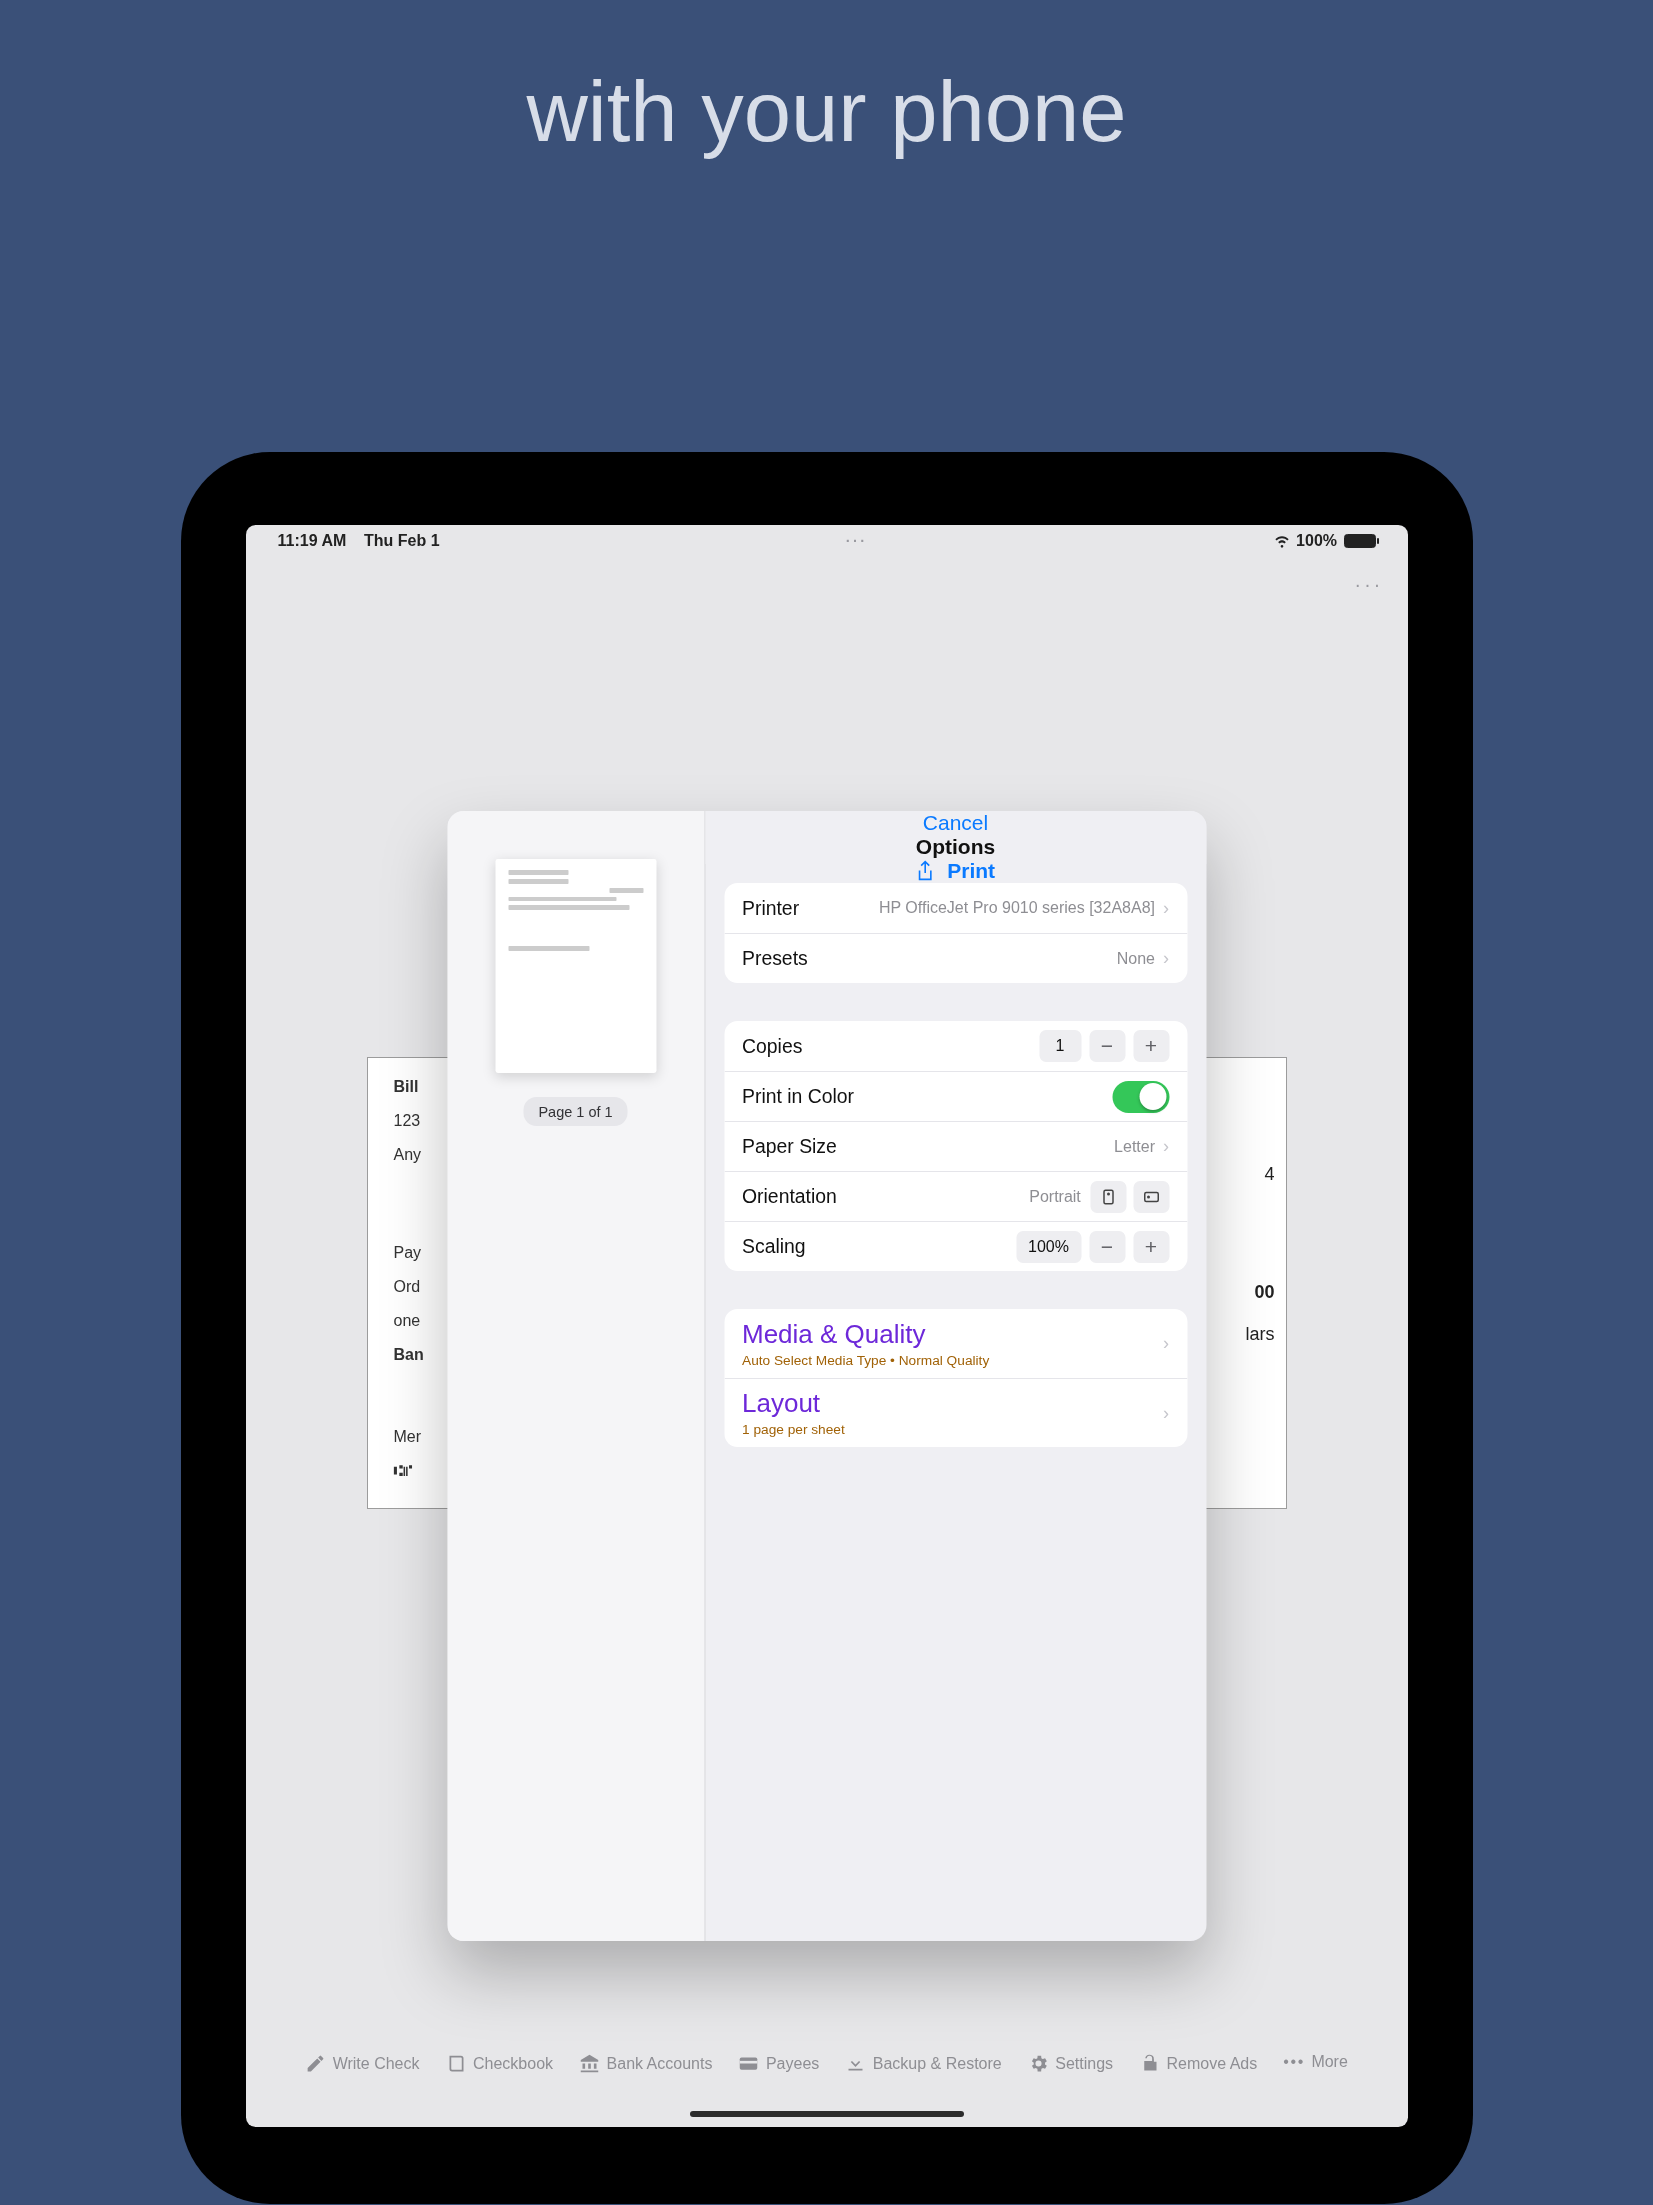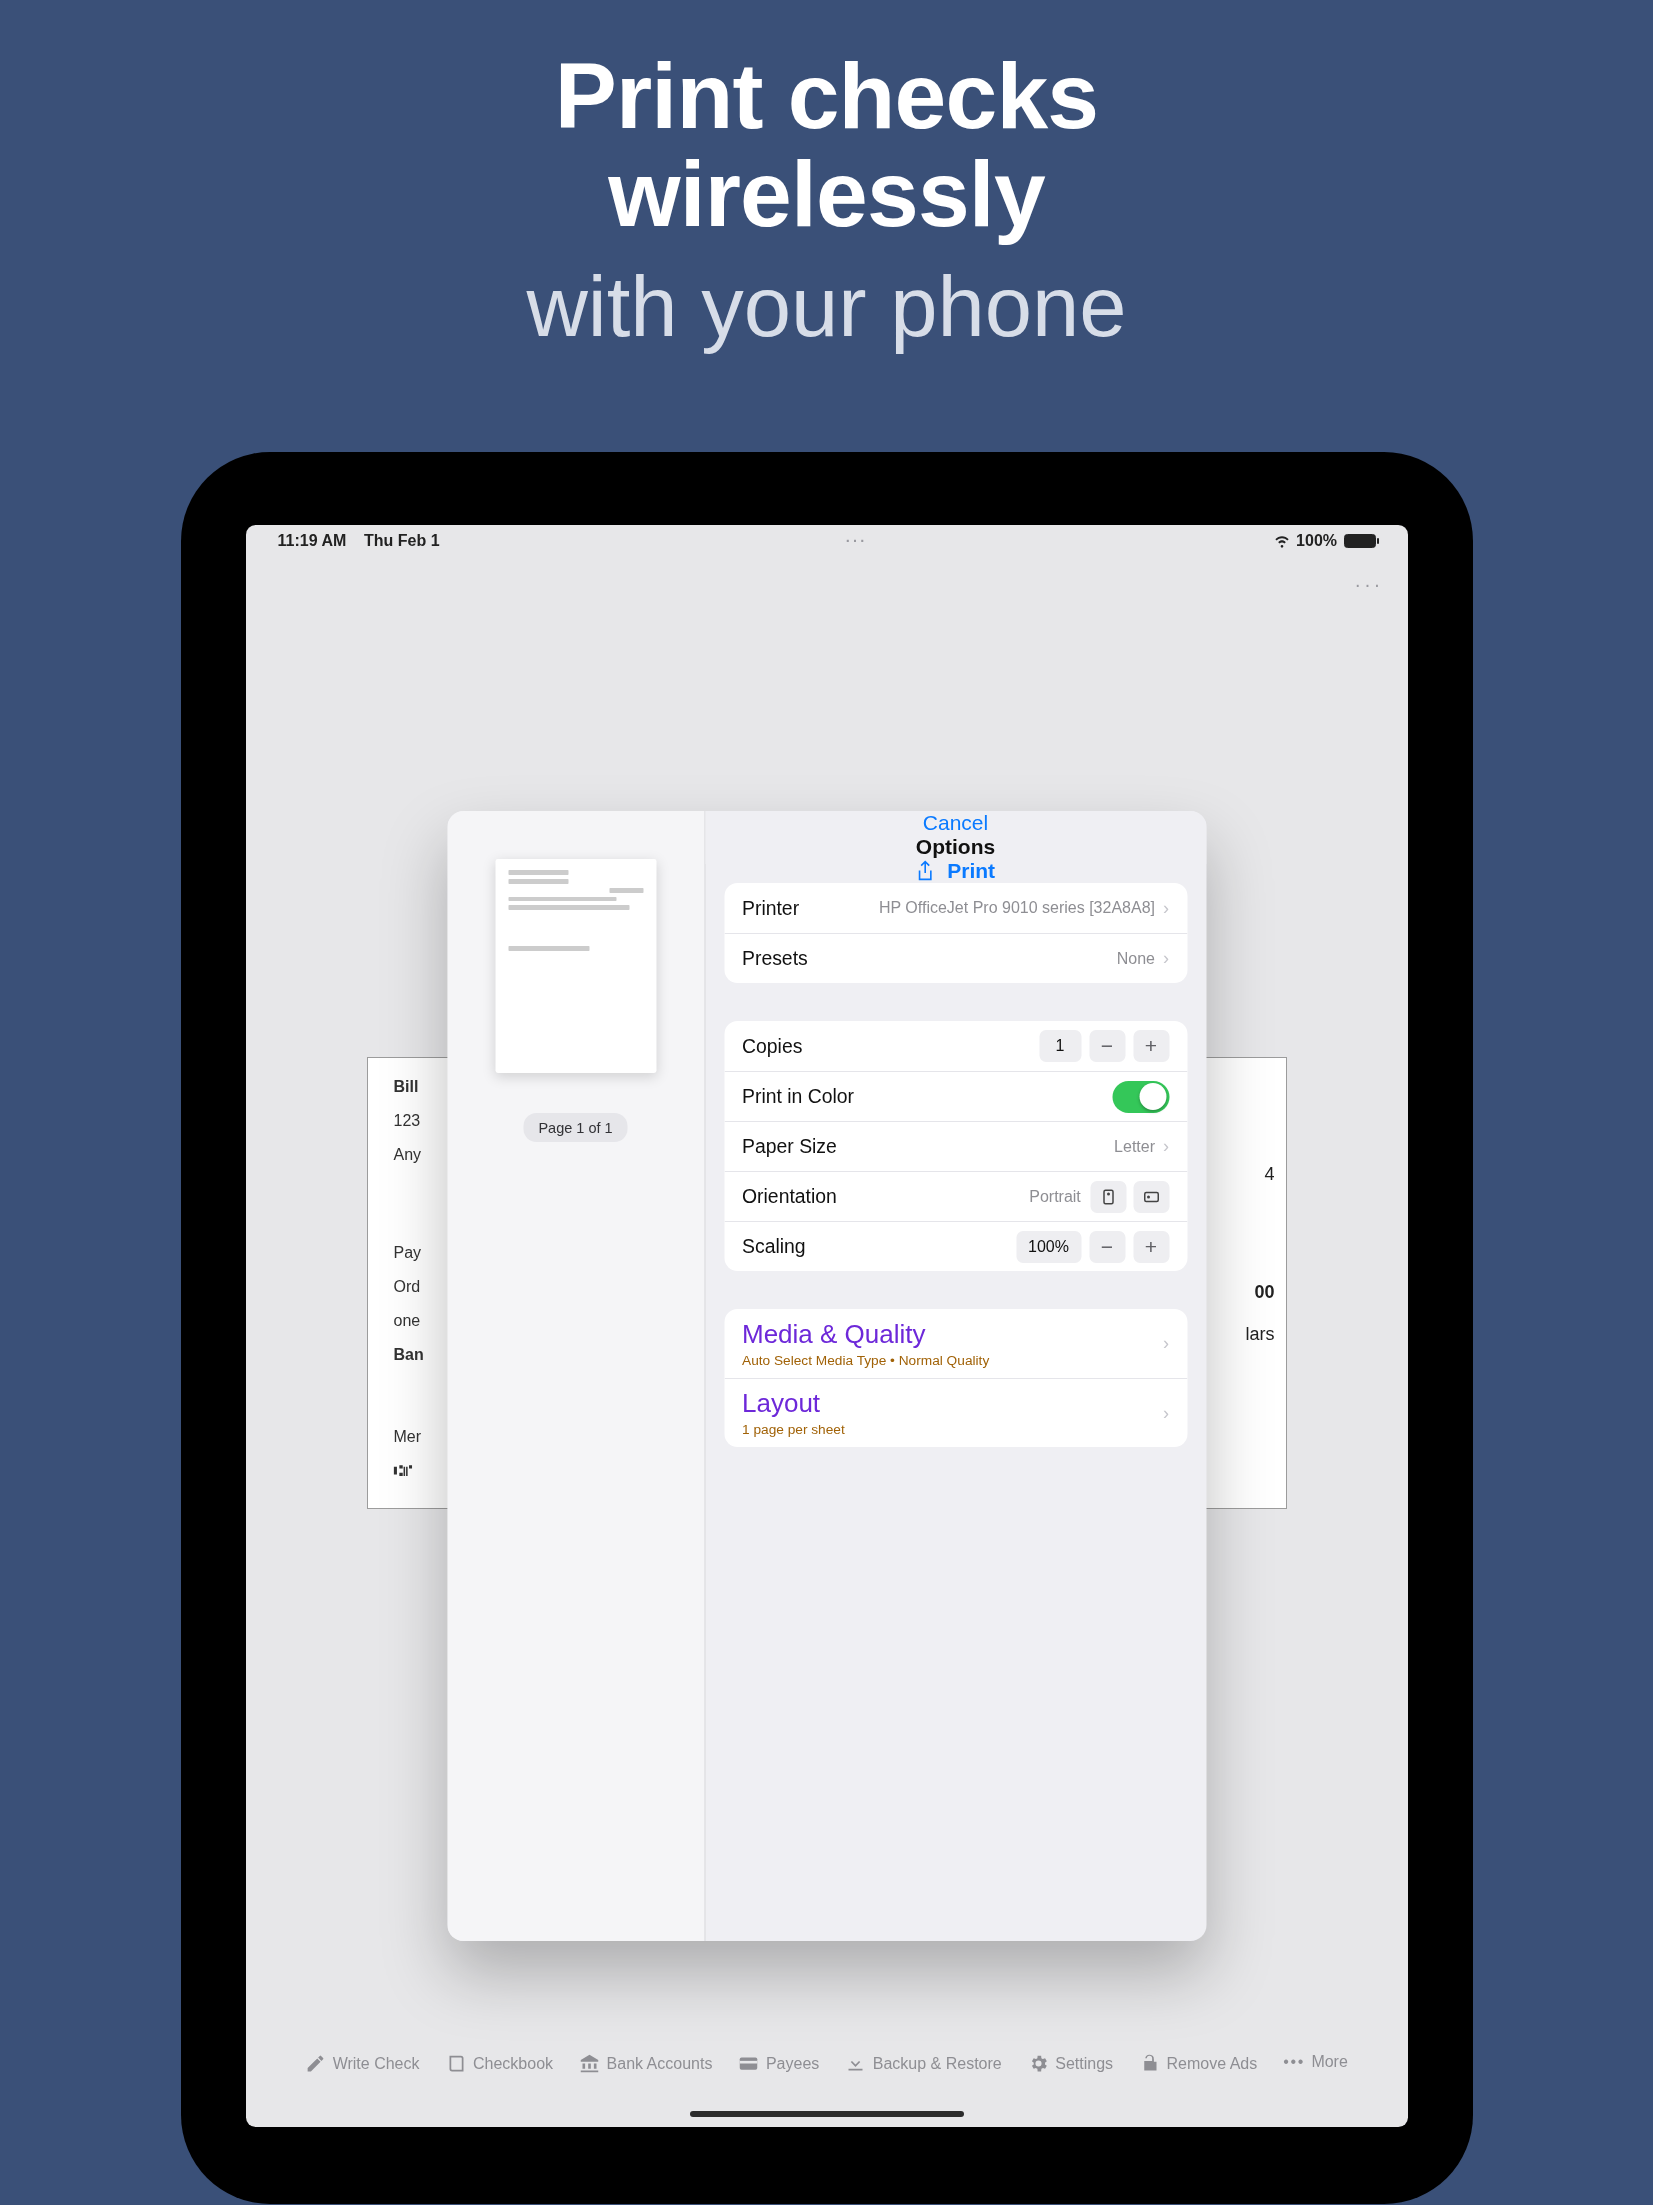--- a/index.html
+++ b/index.html
@@ -127,21 +127,21 @@
   .preview-page {
     width: 161px; height: 214px; background:#fff; border-radius:2.4px;
     box-shadow: 0 3.2px 13px rgba(0,0,0,0.15);
     padding: 11.3px 13px;
     font-size: 4.8px; color:#555;
   }
   .preview-page .mini-row { height:4.8px; background:#ccc; margin-bottom:4px; border-radius:0.8px; }
   .preview-page .mini-row.short { width:45%; }
   .preview-page .mini-row.right { width:25%; margin-left:auto; }
   .page-caption {
-    margin-top: 40px;
+    margin-top: 24px;
     background: #e6e6ea; color:#323236;
     padding: 6.5px 14.5px; border-radius: 13px;
     font-size: 14.5px;
   }
 
   .modal-right {
     flex: 1;
     display: flex; flex-direction: column;
   }
   .modal-header {
@@ -206,24 +206,20 @@
     position:absolute; right:133px; top:597px;
     font-size:18px; color:#222; text-align:right;
     line-height:2.3;
   }
   .peek-right div { white-space:nowrap; }
 </style>
 </head>
 <body>
 
 <div class="marketing">
-  <div class="line1">
-    <span>Print checks</span><br>
-    <span>wirelessly</span>
-  </div>
   <div class="line2">with your phone</div>
 </div>
 
 <div class="tablet">
   <div class="screen">
 
     <div class="status-bar">
       <div class="left">
         <span>11:19 AM</span>
         &nbsp;&nbsp;

